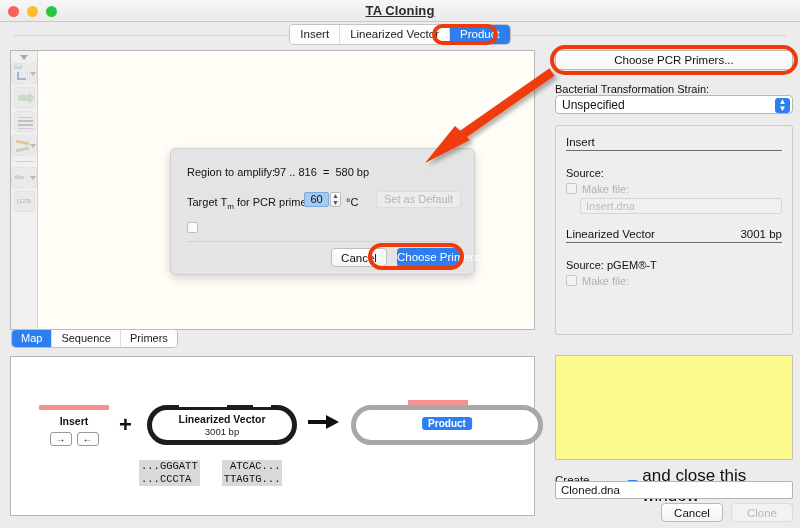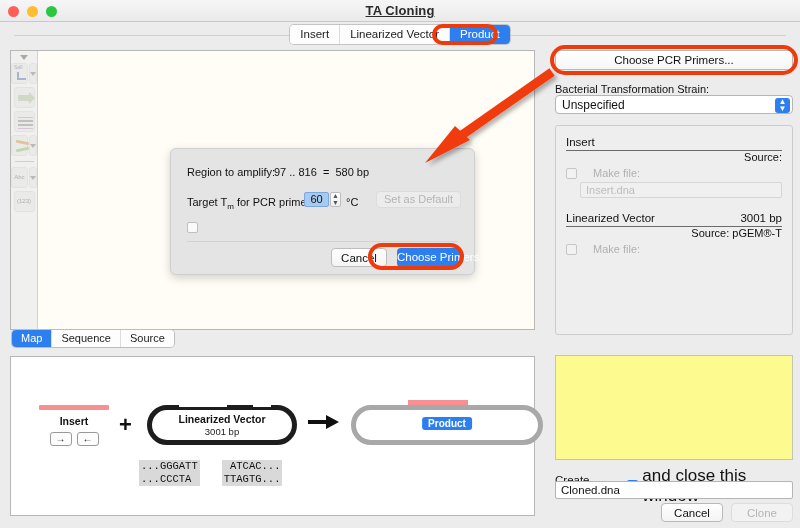--- a/index.html
+++ b/index.html
@@ -208,22 +208,22 @@
 
   .infobox {
     position: absolute; left: 555px; top: 125px; width: 238px; height: 210px;
     background: #eeeeee; border: 1px solid #cccccc; border-radius: 3px;
   }
   .ib-inner { position: absolute; left: 10px; right: 10px; top: 10px; }
   .ib-head {
     display: flex; justify-content: space-between; align-items: baseline;
     border-bottom: 1px solid #6b6b6b; padding-bottom: 2px; font-size: 11.5px; color: #111;
   }
-  .ib-sub { font-size: 11px; color: #111; margin-top: 0; text-align: right; }
-  .ib-check { display: flex; align-items: center; gap: 16px; margin-top: 4px; }
+  .ib-sub { font-size: 11px; color: #111; margin-top: 16px; }
+  .ib-check { display: flex; align-items: flex-start; gap: 5px; margin-top: 4px; }
   .ib-box { width: 11px; height: 11px; background: #f2f2f2; border: 1px solid #c6c6c6; border-radius: 2px; }
   .ib-dim { color: #b1b1b1; font-size: 11px; }
   .ib-field {
     margin-top: 3px; margin-left: 14px; height: 16px; background: #f0f0f0;
     border: 1px solid #d6d6d6; border-radius: 2px; color: #bdbdbd;
     font-size: 11px; line-height: 14px; padding-left: 5px;
   }
   .ib-gap { height: 14px; }
 
   .notebox {
@@ -375,21 +375,21 @@
     </div>
   </div>
   <div class="map-canvas">
     <div class="map-vscroll"></div>
   </div>
 </div>
 
 <div class="subtabs">
   <div class="subtab active">Map</div>
   <div class="subtab">Sequence</div>
-  <div class="subtab">Source</div>
+  <div class="subtab">Primers</div>
 </div>
 
 <div class="diagpanel">
   <div class="diag">
 
     <div class="dg-insert">
       <div class="dg-bar"></div>
       <div class="dg-insert-lbl">Insert</div>
       <div class="dg-arrows">
         <div class="dg-abtn">→</div>

